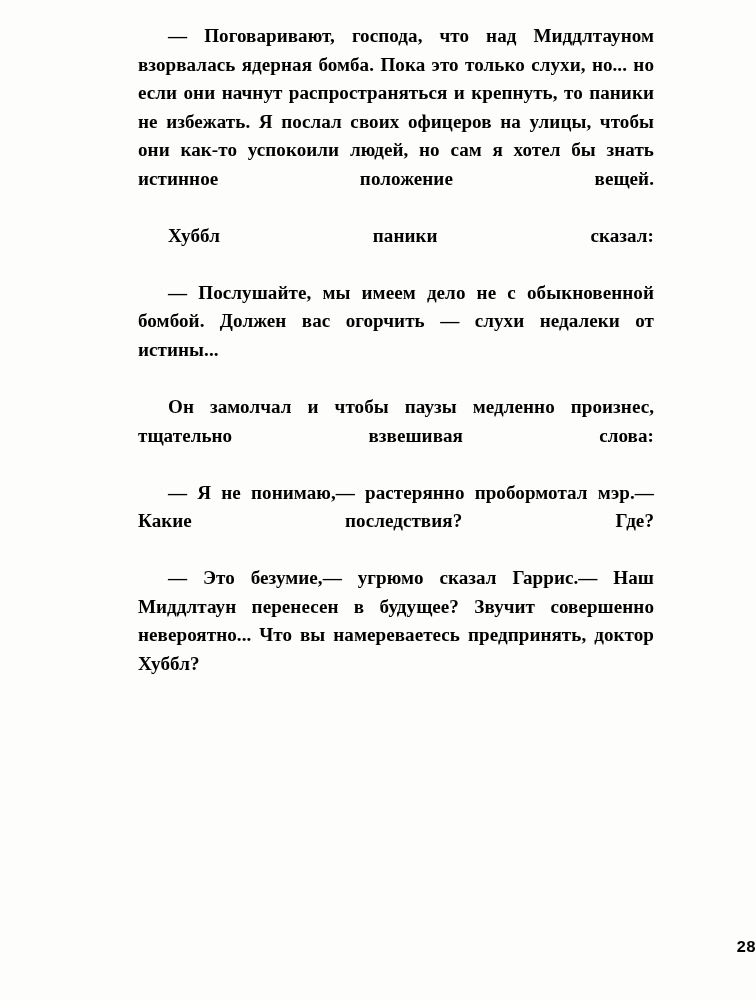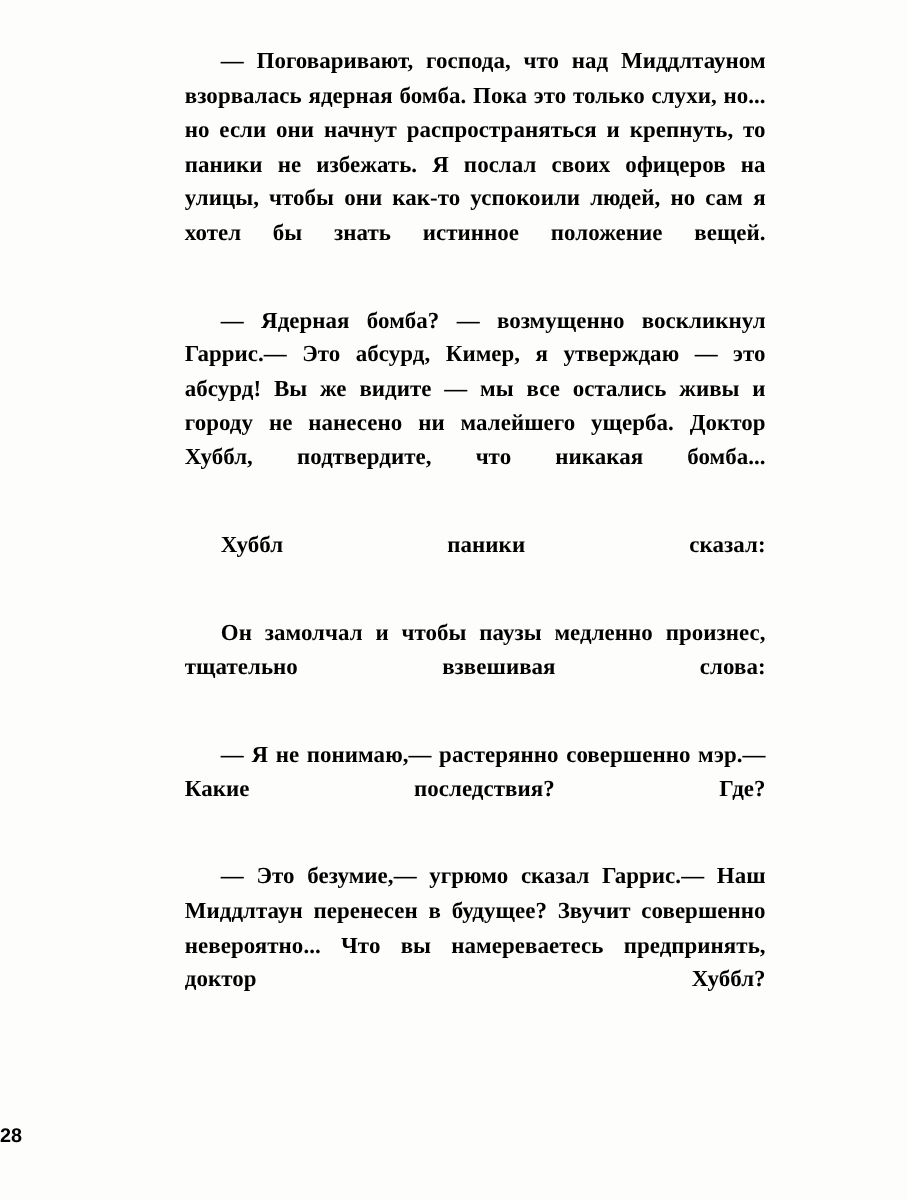--- a/index.html
+++ b/index.html
@@ -25,21 +25,21 @@
   }
 
   .text-block {
     position: absolute;
     left: 138px;
     top: 22px;
     width: 516px;
   }
 
   .para {
-    margin: 16px;
+    margin: 0;
     text-align: justify;
     text-justify: inter-word;
     font-size: 19.1px;
     line-height: 28.55px;
     letter-spacing: 0.05px;
     word-spacing: 0.2px;
     text-indent: 30px;
     font-weight: 600;
     -webkit-font-smoothing: none;
   }
@@ -49,36 +49,36 @@
     content: "";
     display: inline-block;
     width: 100%;
   }
 
   .page-number {
     position: absolute;
     left: 0;
     top: 938px;
     width: 756px;
-    text-align: left;
+    text-align: right;
     font-size: 16.5px;
     font-weight: 700;
-    font-family: Liberation Sans, sans-serif;
+    font-family: Liberation Mono, monospace;
   }
 </style>
 </head>
 <body>
 
 <div class="page">
 
   <div class="text-block">
     <p class="para">— Поговаривают, господа, что над Миддлтауном взорвалась ядерная бомба. Пока это только слухи, но... но если они начнут распространяться и крепнуть, то паники не избежать. Я послал своих офицеров на улицы, чтобы они как-то успокоили людей, но сам я хотел бы знать истинное положение вещей.</p>
-    <p class="para">— Ядерная бомба? — возмущенно воскликнул Гаррис.— Это абсурд, Кимер, я утверждаю — это абсурд! Вы же видите — мы все остались живы и городу не нанесено ни малейшего ущерба. Доктор Хуббл, подтвердите, что никакая бомба...</p>
     <p class="para">Хуббл паники сказал:</p>
+    <p class="para">— Послушайте, мы имеем дело не с обыкновенной бомбой. Должен вас огорчить — слухи недалеки от истины...</p>
     <p class="para">Он замолчал и чтобы паузы медленно произнес, тщательно взвешивая слова:</p>
-    <p class="para">— Я не понимаю,— растерянно совершенно мэр.— Какие последствия? Где?</p>
+    <p class="para">— Я не понимаю,— растерянно пробормотал мэр.— Какие последствия? Где?</p>
     <p class="para">— Это безумие,— угрюмо сказал Гаррис.— Наш Миддлтаун перенесен в будущее? Звучит совершенно невероятно... Что вы намереваетесь предпринять, доктор Хуббл?</p>
 
   </div>
 
   <div class="page-number">28</div>
 
 </div>
 
 </body></html>

